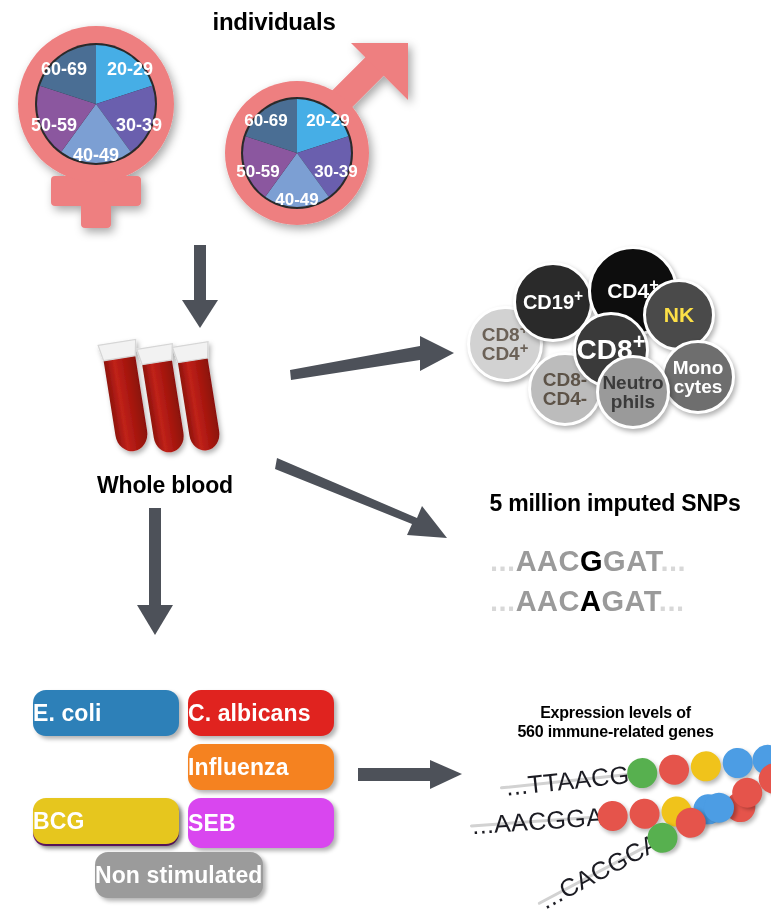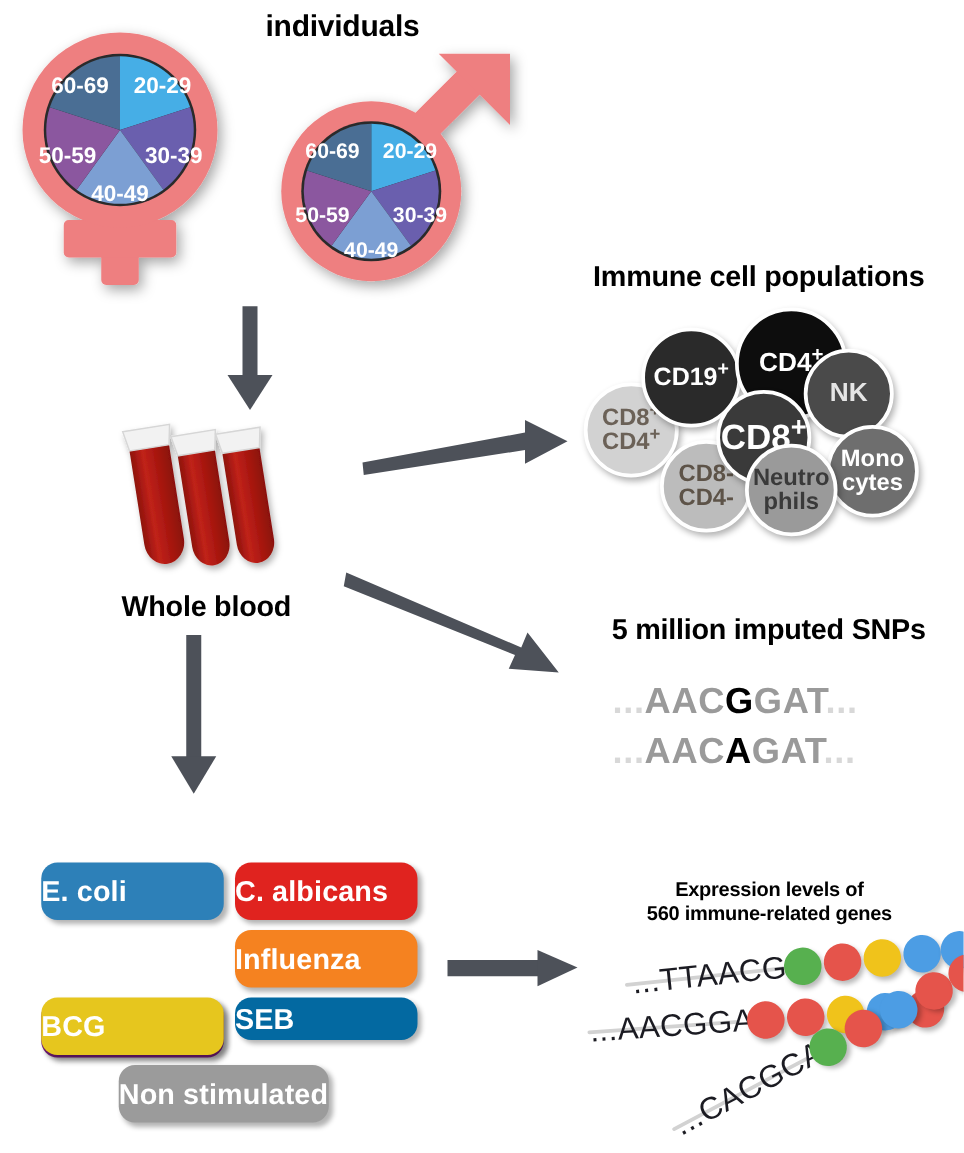--- a/index.html
+++ b/index.html
@@ -244,21 +244,20 @@
     </svg>
   </div>
 
   <div class="abs arrow" style="left:133px;top:508px;">
     <svg width="44" height="130" viewBox="0 0 44 130">
       <rect x="16" y="0" width="12" height="100" fill="#4D5159"></rect>
       <path d="M4,97 L40,97 L22,127 Z" fill="#4D5159"></path>
     </svg>
   </div>
 
-  <div class="abs heading" style="left:452px;top:208px;width:310px;font-size:23px;">Immune cell populations</div>
 
   <div class="abs" style="left:0;top:0;width:771px;height:922px;pointer-events:none;">
 
     <div class="bubble" style="left:467px;top:306px;width:76px;height:76px;background:#D2D2D2;color:#6B6157;font-size:19px;pointer-events:auto;">
       <span>CD8<sup>+</sup><br>CD4<sup>+</sup></span>
     </div>
 
     <div class="bubble" style="left:528px;top:352px;width:74px;height:74px;background:#BCBCBC;color:#5D5348;font-size:19px;pointer-events:auto;">
       <span>CD8-<br>CD4-</span>
     </div>
@@ -268,21 +267,21 @@
     </div>
 
     <div class="bubble" style="left:588px;top:246px;width:90px;height:90px;background:#0D0D0D;color:#ffffff;font-size:21px;pointer-events:auto;">
       <span>CD4<sup>+</sup></span>
     </div>
 
     <div class="bubble" style="left:573px;top:312px;width:76px;height:76px;background:#3A3A3A;color:#ffffff;font-size:28px;pointer-events:auto;">
       <span>CD8<sup>+</sup></span>
     </div>
 
-    <div class="bubble" style="left:643px;top:279px;width:72px;height:72px;background:#4A4A4A;color:#e5e5e5;font-size:21px;pointer-events:auto;">
+    <div class="bubble" style="left:643px;top:279px;width:72px;height:72px;background:#4A4A4A;color:#fde047;font-size:21px;pointer-events:auto;">
       <span>NK</span>
     </div>
 
     <div class="bubble" style="left:661px;top:340px;width:74px;height:74px;background:#6E6E6E;color:#ffffff;font-size:19px;pointer-events:auto;">
       <span>Mono<br>cytes</span>
     </div>
 
     <div class="bubble" style="left:596px;top:355px;width:74px;height:74px;background:#9A9A9A;color:#3A3A3A;font-size:19px;pointer-events:auto;">
       <span>Neutro<br>phils</span>
     </div>
@@ -307,21 +306,21 @@
     </div>
     <div class="pill" style="left:33px;top:760px;width:146px;height:46px;background:#701a75;margin-top:40px;">
       <span>S. aureus</span>
     </div>
     <div class="pill" style="left:188px;top:744px;width:146px;height:46px;background:#F58220;">
       <span>Influenza</span>
     </div>
     <div class="pill" style="left:33px;top:798px;width:146px;height:46px;background:#E6C61E;">
       <span>BCG</span>
     </div>
-    <div class="pill" style="left:188px;top:798px;width:146px;height:34px;background:#0369a1;">
+    <div class="pill" style="left:188px;top:798px;width:146px;height:50px;background:#d946ef;">
       <span>SEB</span>
     </div>
     <div class="pill" style="left:95px;top:852px;width:168px;height:46px;background:#9B9B9B;">
       <span>Non stimulated</span>
     </div>
   </div>
 
   <div class="abs arrow" style="left:358px;top:755px;">
     <svg width="110" height="40" viewBox="0 0 110 40">
       <rect x="0" y="13" width="76" height="13" fill="#4D5159"></rect>

